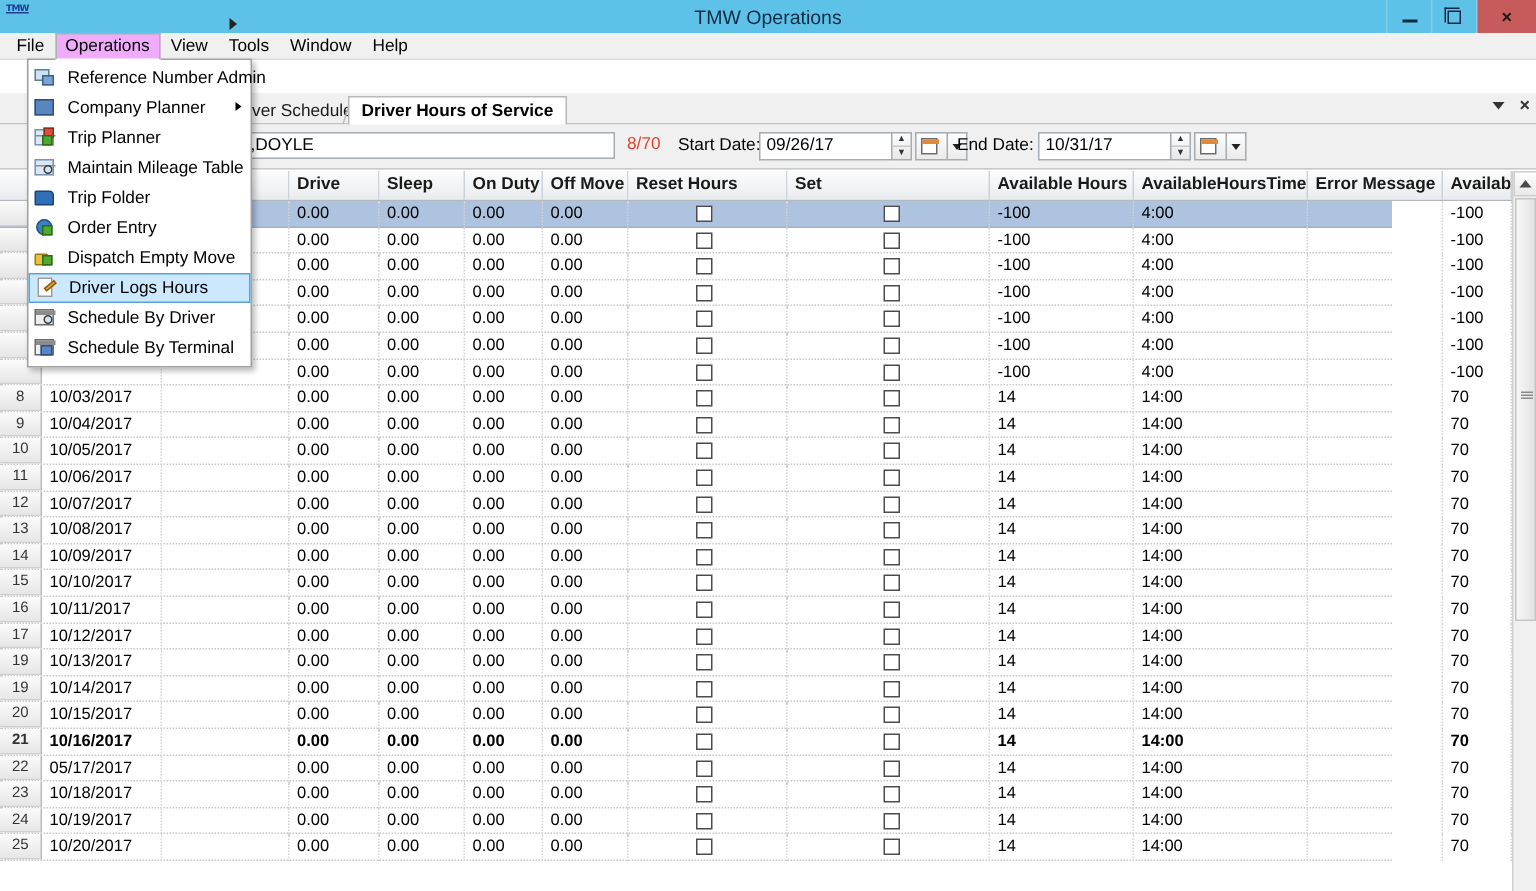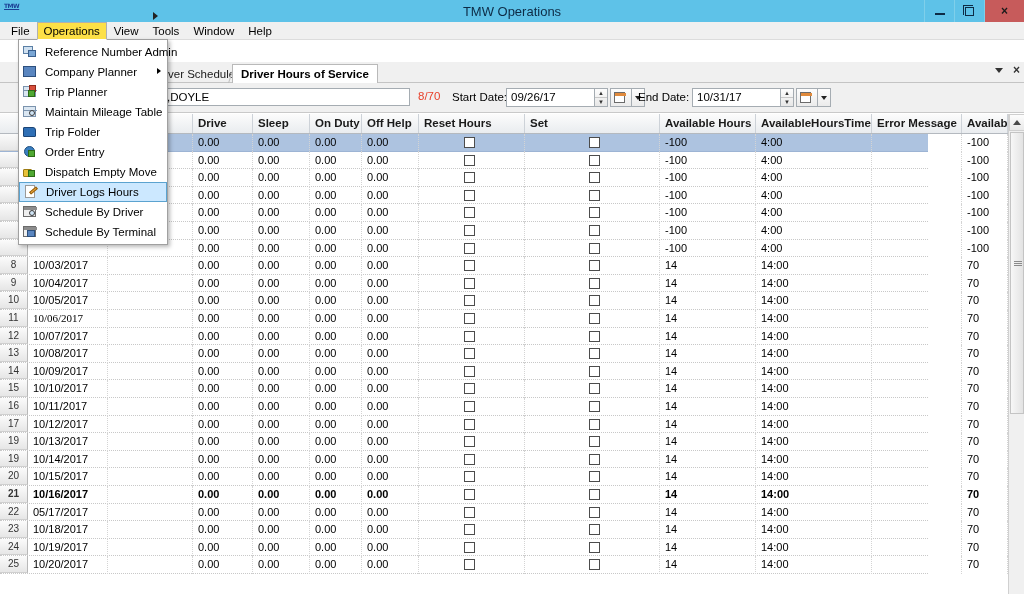--- a/index.html
+++ b/index.html
@@ -52,21 +52,21 @@
     background: #f0f0f0;
     border-bottom: 1px solid #dcdcdc;
     display: flex; align-items: center;
     padding-left: 4px;
   }
   .menubar-item {
     padding: 2px 7px; font-size: 11.5px; color: #000;
     line-height: 14px;
   }
   .menubar-item.active {
-    background: #fde047;
+    background: #f0abfc;
     border: 1px solid #b0b0b0;
     border-bottom: 1px solid #ffffff;
     padding: 1px 6px;
     position: relative; z-index: 60;
   }
 
   
   .dropdown {
     position: absolute; left: 18px; top: 39px;
     width: 150px;
@@ -350,21 +350,21 @@
 </div>
 
 <div class="grid">
   <div class="grid-head" id="grid-head">
       <div class="hcell" style="left: 0px; width: 28px;"></div>
       <div class="hcell" style="left: 28px; width: 80px;"></div>
       <div class="hcell" style="left: 108px; width: 85px;"></div>
       <div class="hcell" style="left: 193px; width: 60px;">Drive</div>
       <div class="hcell" style="left: 253px; width: 57px;">Sleep</div>
       <div class="hcell" style="left: 310px; width: 52px;">On Duty</div>
-      <div class="hcell" style="left: 362px; width: 57px;">Off Help</div>
+      <div class="hcell" style="left: 362px; width: 57px;">Off Move</div>
       <div class="hcell" style="left: 419px; width: 106px;">Reset Hours</div>
       <div class="hcell" style="left: 525px; width: 135px;">Set</div>
       <div class="hcell" style="left: 660px; width: 96px;">Available Hours</div>
       <div class="hcell" style="left: 756px; width: 116px;">AvailableHoursTime</div>
       <div class="hcell" style="left: 872px; width: 90px;">Error Message</div>
       <div class="hcell" style="left: 962px; width: 46px;">Available</div>
     </div>
   <div id="grid-body">
       <div class="row sel" style="top: 20px;">
         <div class="rownum"></div>
@@ -551,21 +551,21 @@
         <div class="cell" style="left: 525px; width: 135px;">
           <span class="chk" style="left: 64px;"></span>
         </div>
         <div class="cell" style="left: 660px; width: 96px;">14</div>
         <div class="cell" style="left: 756px; width: 116px;">14:00</div>
         <div class="cell" style="left: 872px; width: 90px;"></div>
         <div class="cell" style="left: 962px; width: 46px;">70</div>
       </div>
       <div class="row" style="top: 196px;">
         <div class="rownum">11</div>
-        <div class="cell" style="left: 28px; width: 80px; font-family: Liberation Serif, serif;">10/06/2017</div>
+        <div class="cell" style="left: 28px; width: 80px;">10/06/2017</div>
         <div class="cell" style="left: 108px; width: 85px;"></div>
         <div class="cell" style="left: 193px; width: 60px;">0.00</div>
         <div class="cell" style="left: 253px; width: 57px;">0.00</div>
         <div class="cell" style="left: 310px; width: 52px;">0.00</div>
         <div class="cell" style="left: 362px; width: 57px;">0.00</div>
         <div class="cell" style="left: 419px; width: 106px;">
           <span class="chk" style="left: 45px;"></span>
         </div>
         <div class="cell" style="left: 525px; width: 135px;">
           <span class="chk" style="left: 64px;"></span>

